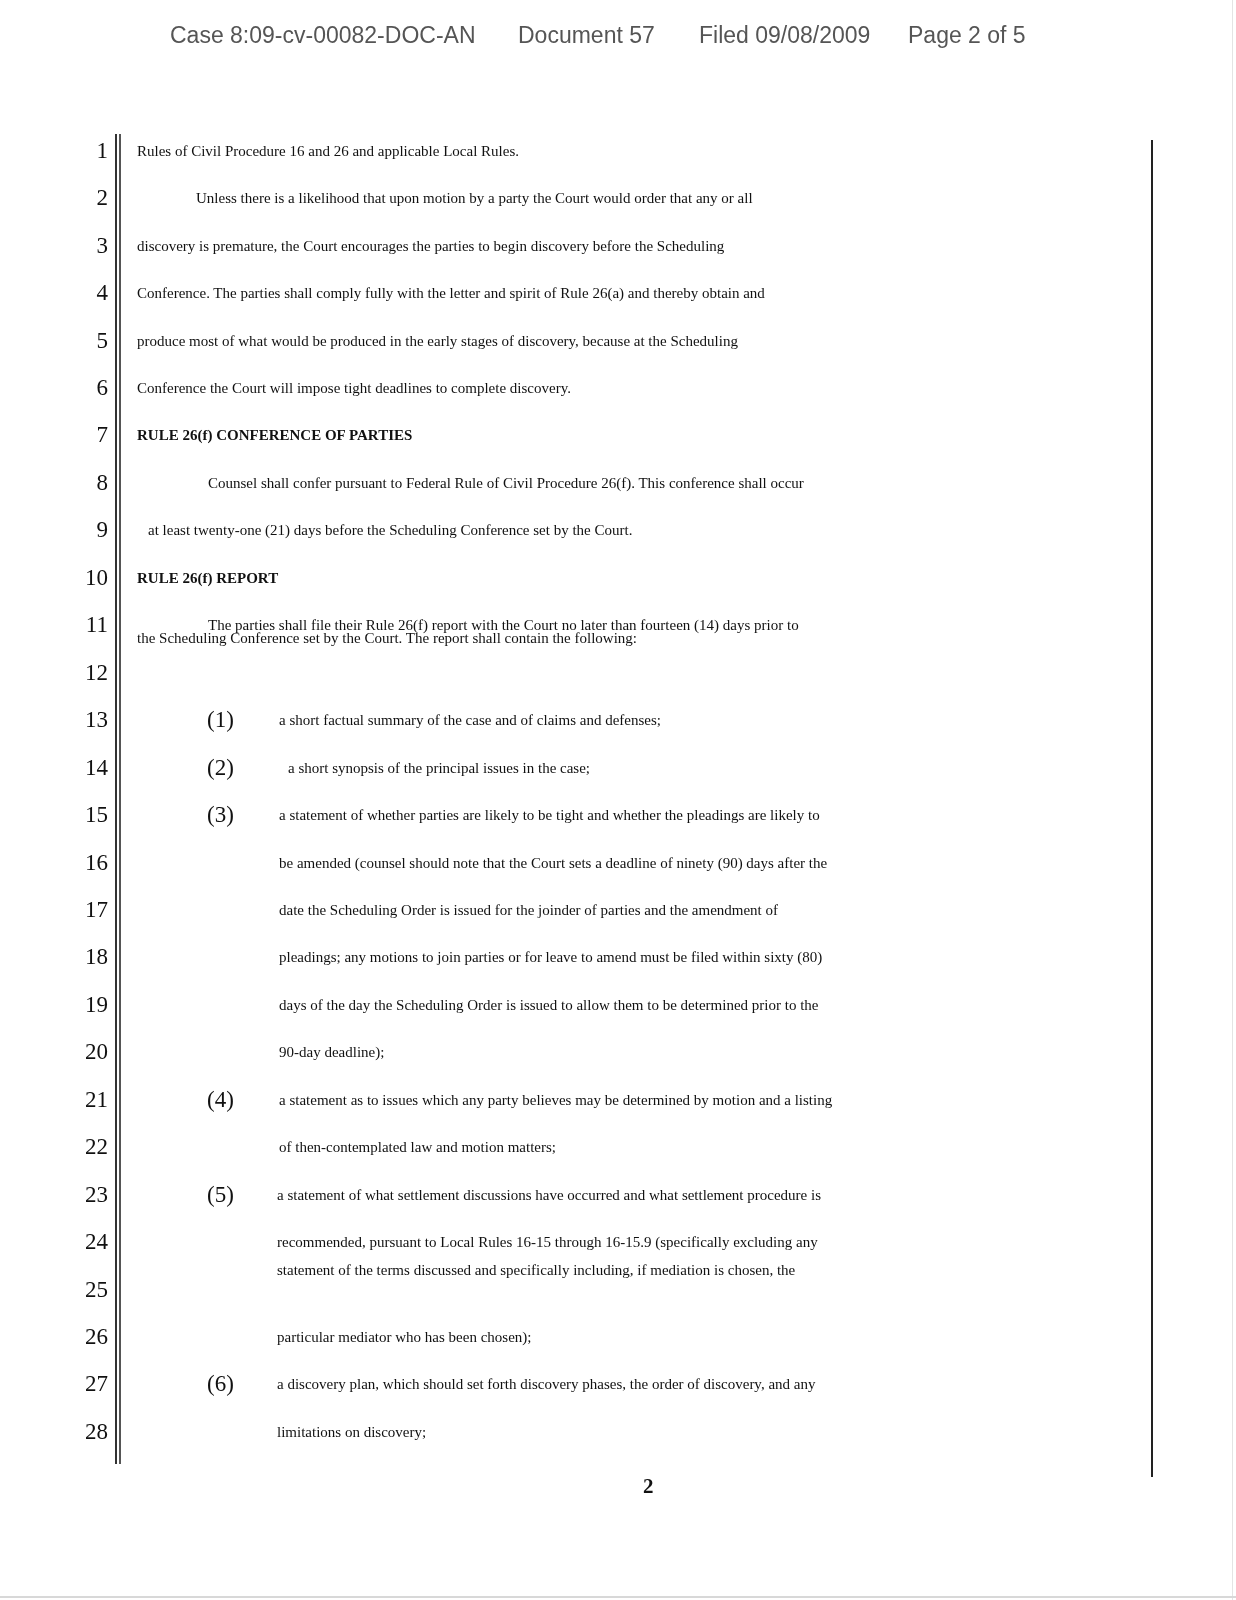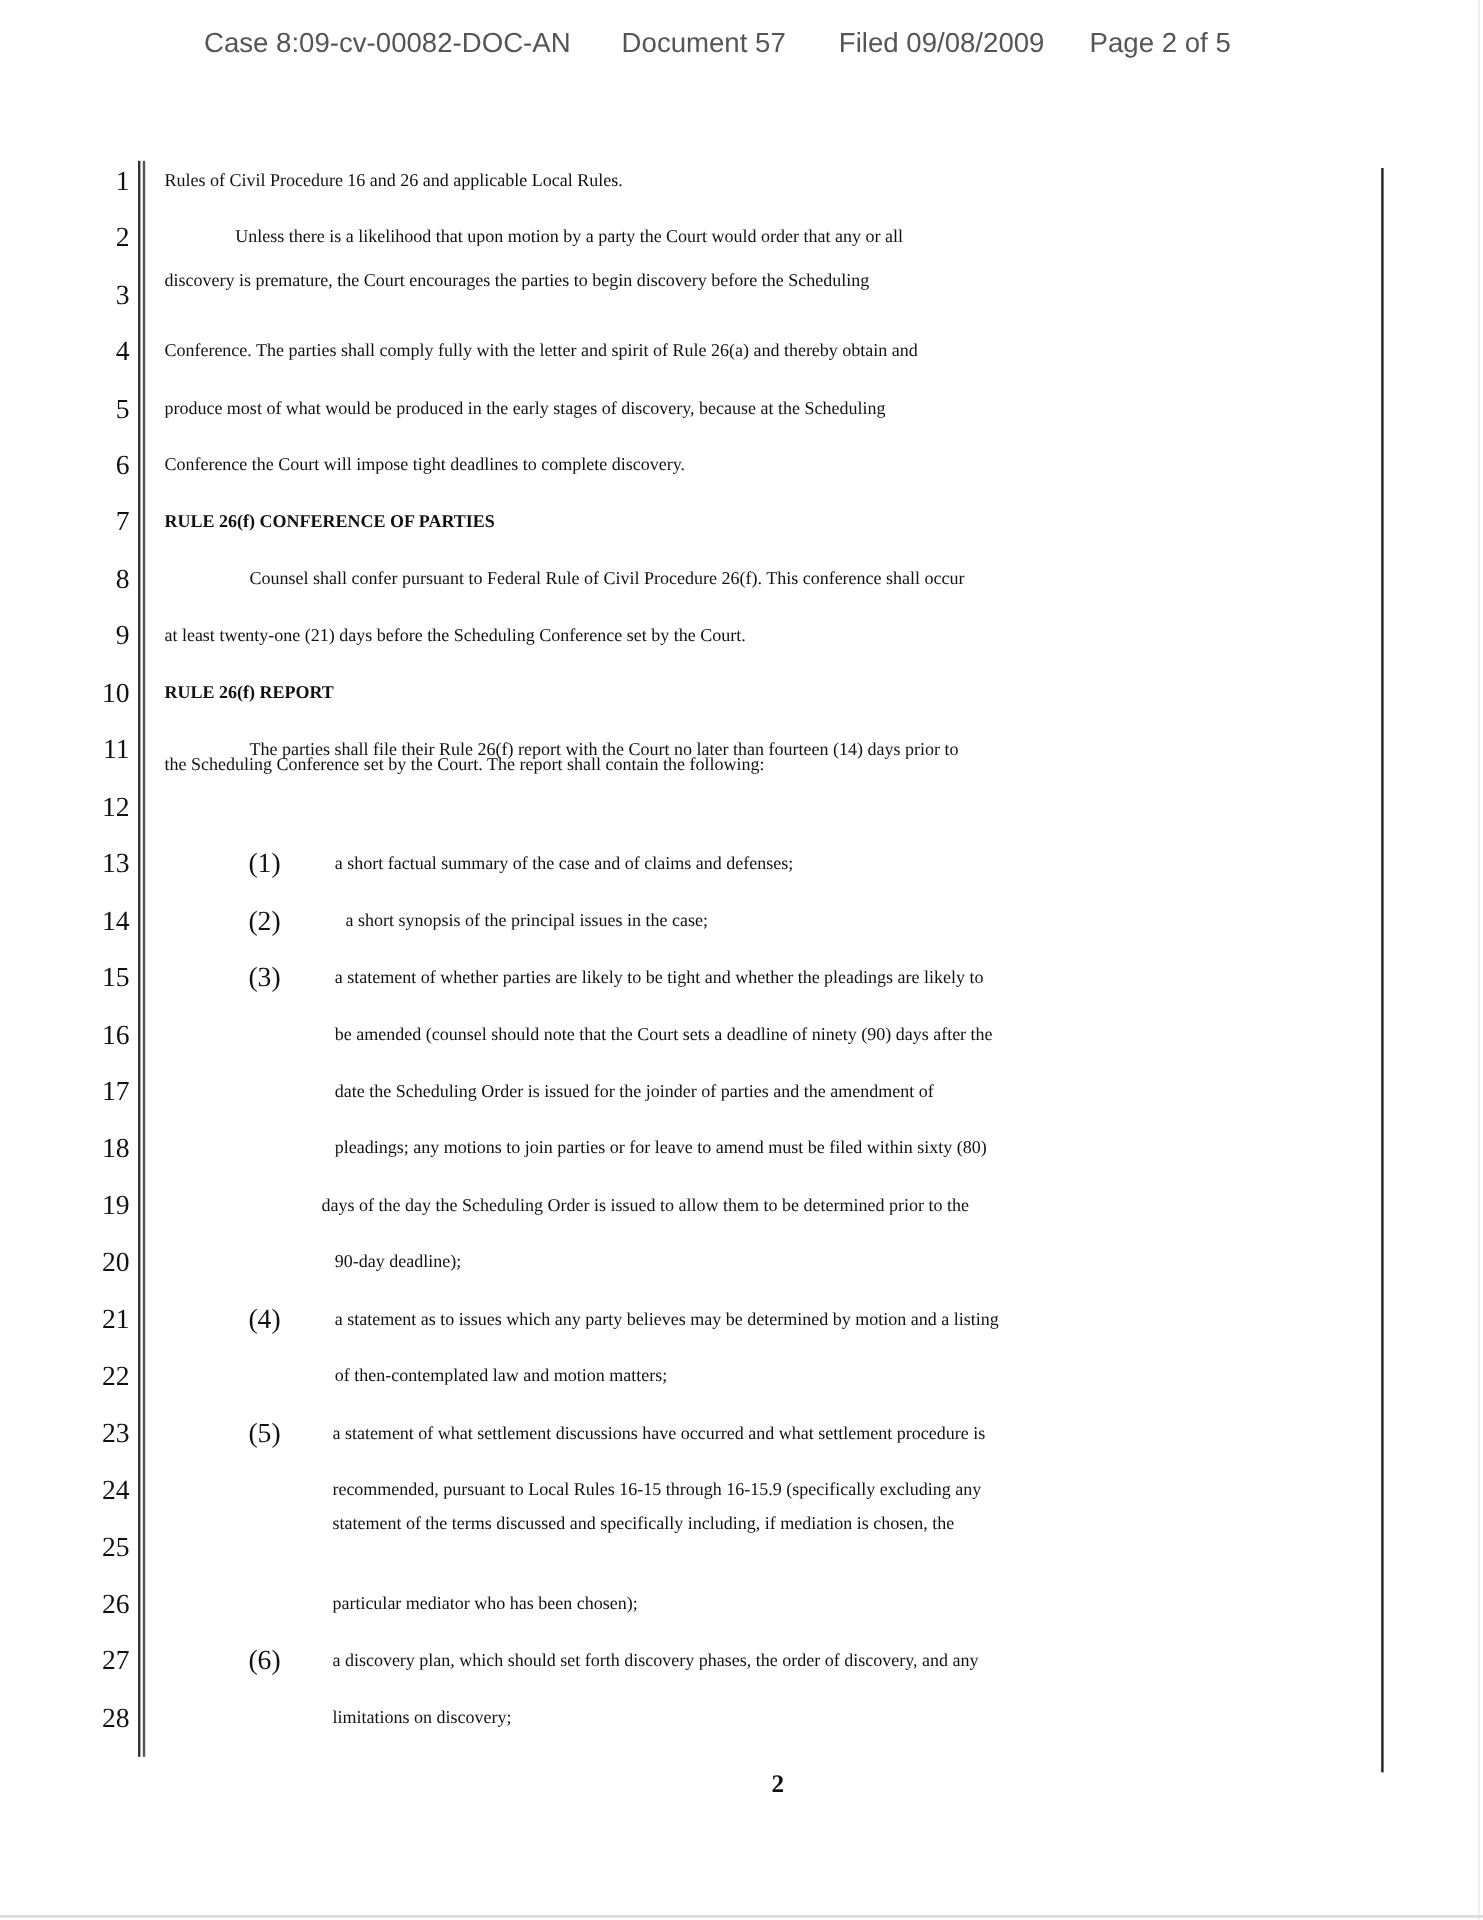--- a/index.html
+++ b/index.html
@@ -73,41 +73,41 @@
   <div class="ln" style="top:1228px">24</div>
   <div class="ln" style="top:1276px">25</div>
   <div class="ln" style="top:1323px">26</div>
   <div class="ln" style="top:1370px">27</div>
   <div class="ln" style="top:1418px">28</div>
 </div>
 
 <div>
   <div class="tx" style="left:137px;top:137px">Rules of Civil Procedure 16 and 26 and applicable Local Rules.</div>
   <div class="tx" style="left:196px;top:184px">Unless there is a likelihood that upon motion by a party the Court would order that any or all</div>
-  <div class="tx" style="left:137px;top:220px">discovery is premature, the Court encourages the parties to begin discovery before the Scheduling</div>
+  <div class="tx" style="left:137px;top:232px">discovery is premature, the Court encourages the parties to begin discovery before the Scheduling</div>
   <div class="tx" style="left:137px;top:279px">Conference.  The parties shall comply fully with the letter and spirit of Rule 26(a) and thereby obtain and</div>
   <div class="tx" style="left:137px;top:327px">produce most of what would be produced in the early stages of discovery,  because at the Scheduling</div>
   <div class="tx" style="left:137px;top:374px">Conference the Court will impose tight deadlines to complete discovery.</div>
   <div class="tx bold" style="left:137px;top:421px">RULE 26(f) CONFERENCE OF PARTIES</div>
   <div class="tx" style="left:208px;top:469px">Counsel shall confer pursuant to Federal Rule of Civil Procedure 26(f).  This conference shall occur</div>
-  <div class="tx" style="left:137px;top:516px">at least twenty-one (21) days before the Scheduling Conference set by the Court.</div>
+  <div class="tx" style="left:148px;top:516px">at least twenty-one (21) days before the Scheduling Conference set by the Court.</div>
   <div class="tx bold" style="left:137px;top:564px">RULE 26(f) REPORT</div>
   <div class="tx" style="left:208px;top:611px">The parties shall file their Rule 26(f) report with the Court no later than fourteen (14) days prior to</div>
   <div class="tx" style="left:137px;top:624px">the Scheduling Conference set by the Court.  The report shall contain the following:</div>
 
   <div class="num" style="top:706px">(1)</div>
   <div class="tx" style="left:279px;top:706px">a short factual summary of the case and of claims and defenses;</div>
   <div class="num" style="top:754px">(2)</div>
   <div class="tx" style="left:288px;top:754px">a short synopsis of the principal issues in the case;</div>
   <div class="num" style="top:801px">(3)</div>
   <div class="tx" style="left:279px;top:801px">a statement of whether parties are likely to be tight and whether the pleadings are likely to</div>
   <div class="tx" style="left:279px;top:849px">be amended (counsel should note that the Court sets a deadline of ninety (90) days after the</div>
   <div class="tx" style="left:279px;top:896px">date the Scheduling Order is issued for the joinder of parties and the amendment of</div>
   <div class="tx" style="left:279px;top:943px">pleadings; any motions to join parties or for leave to amend must be filed within sixty (80)</div>
-  <div class="tx" style="left:268px;top:991px">days of the day the Scheduling Order is issued to allow them to be determined prior to the</div>
+  <div class="tx" style="left:279px;top:991px">days of the day the Scheduling Order is issued to allow them to be determined prior to the</div>
   <div class="tx" style="left:279px;top:1038px">90-day deadline);</div>
   <div class="num" style="top:1086px">(4)</div>
   <div class="tx" style="left:279px;top:1086px">a statement as to issues which any party believes may be determined by motion and a listing</div>
   <div class="tx" style="left:279px;top:1133px">of then-contemplated law and motion matters;</div>
   <div class="num" style="top:1181px">(5)</div>
   <div class="tx" style="left:277px;top:1181px">a statement of what settlement discussions have occurred and what settlement procedure is</div>
   <div class="tx" style="left:277px;top:1228px">recommended, pursuant to Local Rules 16-15 through 16-15.9 (specifically excluding any</div>
   <div class="tx" style="left:277px;top:1256px">statement of the terms discussed and specifically including, if mediation is chosen, the</div>
   <div class="tx" style="left:277px;top:1323px">particular mediator who has been chosen);</div>
   <div class="num" style="top:1370px">(6)</div>

